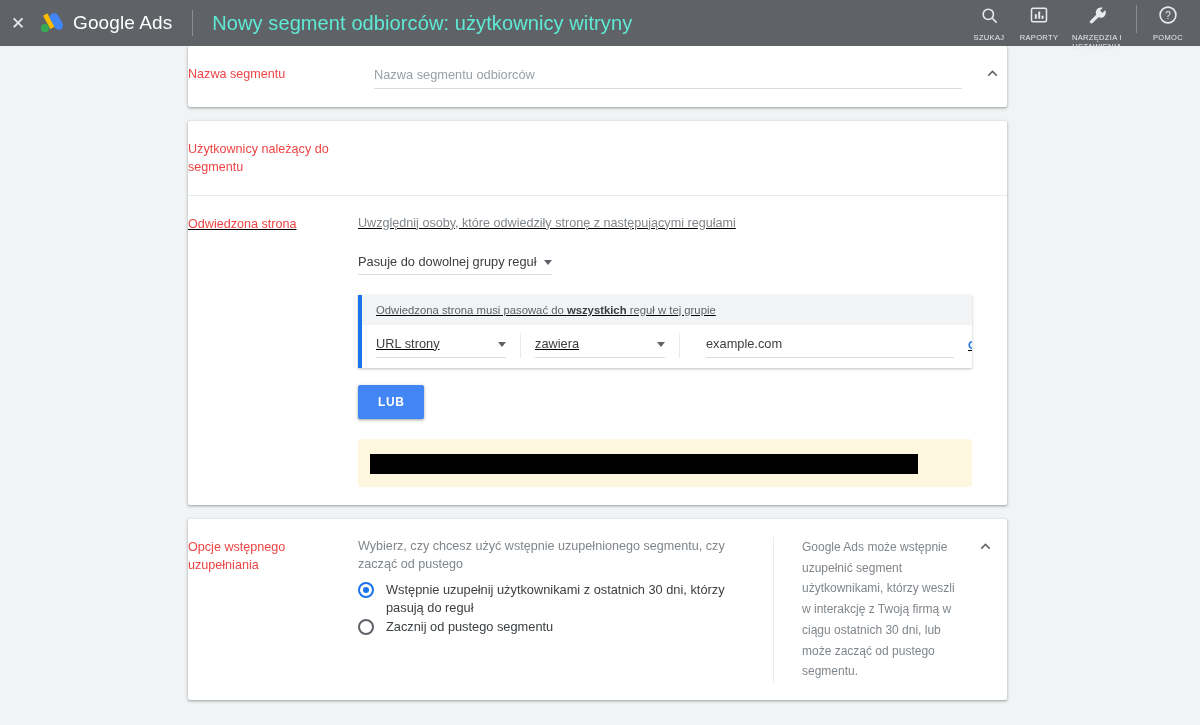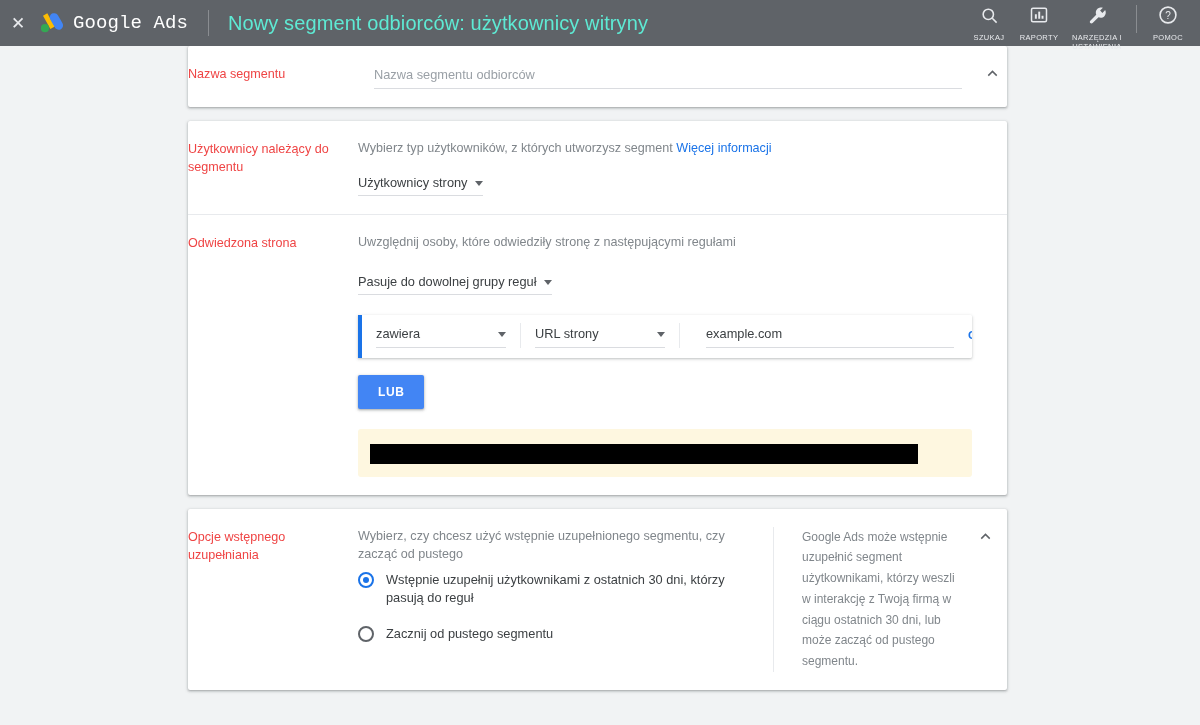--- a/index.html
+++ b/index.html
@@ -29,21 +29,21 @@
     font-weight: 300;
     line-height: 1;
   }
   .brand {
     display: flex; align-items: center; gap: 9px;
     margin-left: 2px;
   }
   .ads-logo { width: 26px; height: 24px; display: block; }
   .brand-text {
     font-size: 19px; color: #fff; font-weight: 400;
-    letter-spacing: .1px; white-space: nowrap; font-family: Liberation Mono, monospace;
+    letter-spacing: .1px; white-space: nowrap;
   }
   .divider-v {
     width: 1px; height: 26px; background: #8a8d91;
     margin: 0 19px 0 20px;
   }
   .page-title {
     font-size: 20px; color: #5eead4; font-weight: 400;
     letter-spacing: .1px; white-space: nowrap;
   }
   .topbar-right {
@@ -79,21 +79,21 @@
     background: #fff;
     border-radius: 2px;
     box-shadow: 0 1px 2px 0 rgba(60,64,67,.30), 0 1px 3px 1px rgba(60,64,67,.15);
     margin-bottom: 14px;
   }
   .section {
     display: flex;
     padding: 18px 0 18px 0;
     position: relative;
   }
-  .section + .section { border-top: 1px solid #e8eaed; }
+  .section + .section { border-top: 1px solid #e8eaed; text-decoration: underline; }
   .sec-label {
     width: 170px; min-width: 170px;
     padding-top: 1px;
     font-size: 12.6px; color: #ef4444; line-height: 1.45;
   }
   .sec-body { flex: 1; padding-right: 8px; }
   .sec-aside {
     width: 190px; min-width: 190px;
     border-left: 1px solid #e8eaed;
     padding-left: 28px; padding-right: 8px;
@@ -223,21 +223,21 @@
     width: 548px; height: 20px;
     background: #000;
   }
 
   
   .radio-row {
     display: flex; align-items: flex-start; gap: 12px;
     cursor: pointer;
   }
   .radio-row.first { margin-top: 8px; }
-  .radio-row.second { margin-top: 18px; }
+  .radio-row.second { margin-top: 0; }
   .radio {
     width: 16px; height: 16px; min-width:16px;
     border-radius: 50%;
     border: 2px solid #5f6368;
     background: #fff;
     margin-top: 1px;
     position: relative;
   }
   .radio.checked { border-color: #1a73e8; }
   .radio.checked::after {
@@ -339,55 +339,48 @@
             </svg>
           </span>
         </div>
       </div>
     </div>
 
     <div class="card">
 
       <div class="section">
         <div class="sec-label">Użytkownicy należący do segmentu</div>
-        <div class="sec-body">
-          <div class="hint">
-            <span>Wybierz typ użytkowników, z których utworzysz segment</span>
-            <a class="link">Więcej informacji</a>
-          </div>
-          <div class="select-ul sel-users">
-            <span>Użytkownicy strony</span>
-            <span class="caret"></span>
-          </div>
-        </div>
         <div class="collapse"></div>
       </div>
 
       <div class="section">
         <div class="sec-label">Odwiedzona strona</div>
         <div class="sec-body">
 
           <div class="hint">Uwzględnij osoby, które odwiedziły stronę z następującymi regułami</div>
 
           <div class="select-ul sel-group">
             <span>Pasuje do dowolnej grupy reguł</span>
             <span class="caret"></span>
           </div>
 
           <div class="rule-group">
+            <div class="rule-head">
+              <span>Odwiedzona strona musi pasować do </span><b>wszystkich</b><span> reguł w tej grupie</span>
+            </div>
             <div class="rule-row">
               <div class="rr-cell">
-                <div class="rr-sel narrow">
-                  <span>zawiera</span>
+                <div class="rr-sel">
+                  <span>URL strony</span>
                   <span class="caret"></span>
                 </div>
               </div>
               <div class="rr-cell">
-                <div class="rr-sel">
-                  <span>URL strony</span>
+                <div class="rr-sel narrow">
+                  <span>zawiera</span>
                   <span class="caret"></span>
                 </div>
               </div>
               <div class="rr-cell">
                 <input class="rr-val" type="text" value="example.com" style="">
               </div>
               <div class="oraz">ORAZ</div>
             </div>
           </div>
 

